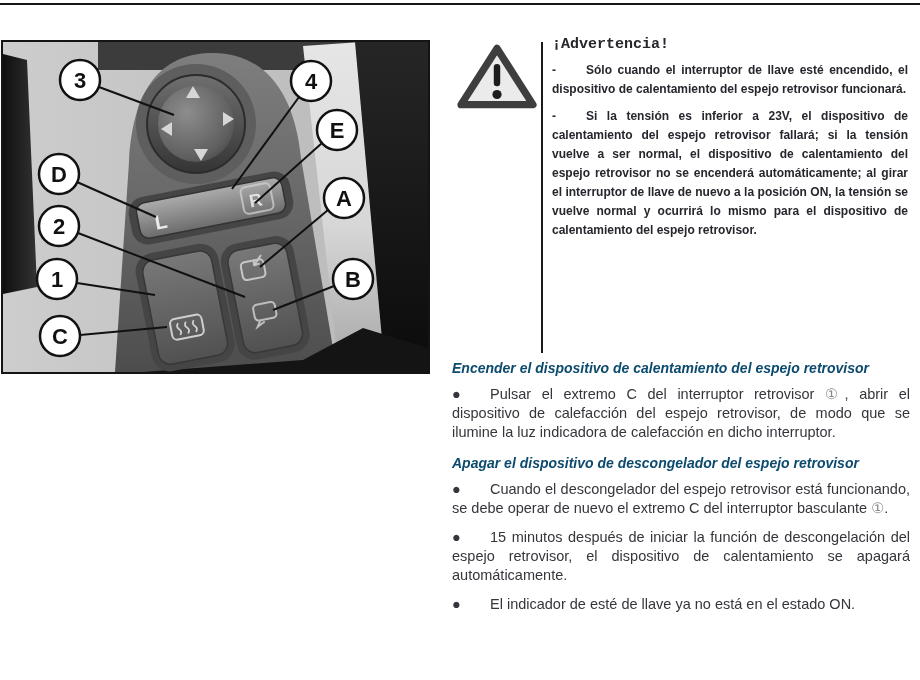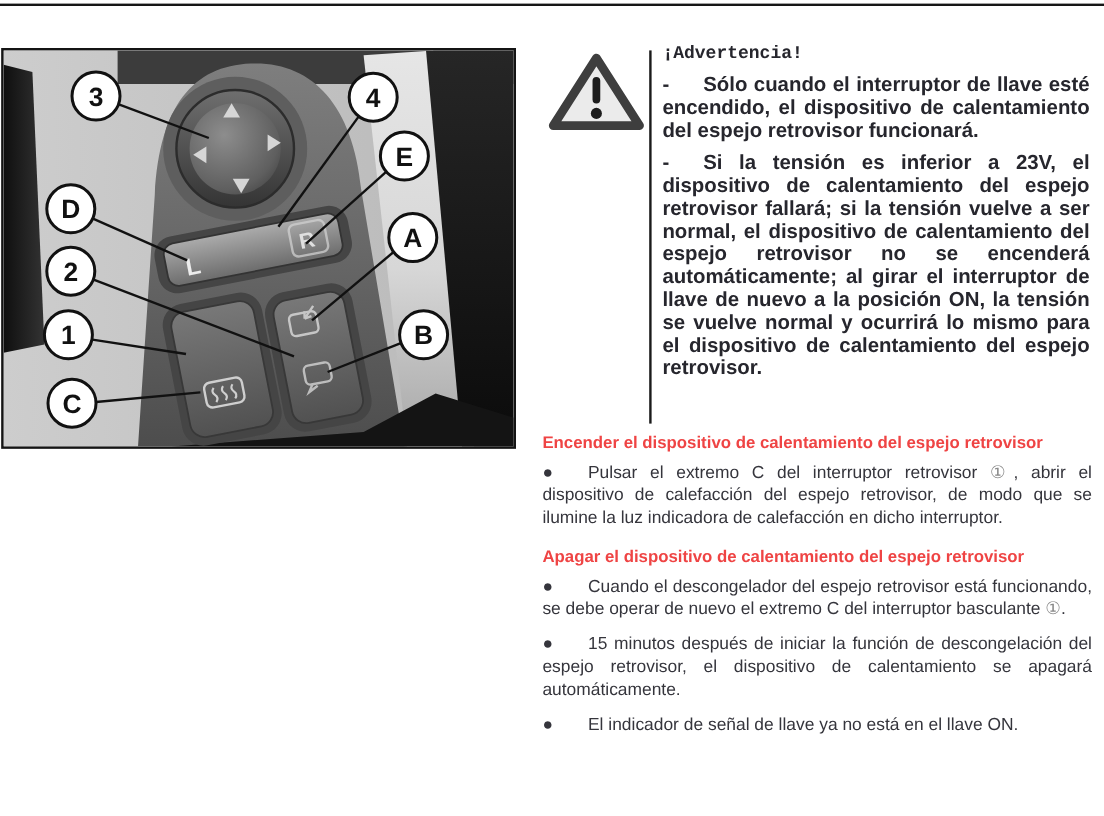--- a/index.html
+++ b/index.html
@@ -9,24 +9,24 @@
   }
   .top-rule{position:absolute;left:0;top:3px;width:920px;height:2px;background:#161616;}
   .figure-frame{
     position:absolute;left:1px;top:40px;width:425px;height:330px;
     border:2px solid #141414;background:#c6c6c6;
   }
   .w-triangle{position:absolute;left:455px;top:42px;width:84px;height:70px;}
   .w-divider{position:absolute;left:541px;top:42px;width:2px;height:311px;background:#1a1a1a;}
   .w-text{position:absolute;left:552px;top:36px;width:356px;color:#26262d;}
   .w-title{font-size:15px;font-weight:bold;margin:0 0 8px 0;font-family:Liberation Mono, monospace;}
-  .w-item{font-size:17px;line-height:19px;font-weight:bold;text-align:justify;margin:0 0 8px 0;}
+  .w-item{font-size:12px;line-height:19px;font-weight:bold;text-align:justify;margin:0 0 8px 0;}
   .dash{display:inline-block;width:34px;}
   .main-text{position:absolute;left:452px;top:360px;width:458px;color:#35353c;}
-  .sec-heading{font-size:14px;font-weight:bold;color:#ef4444;margin:0 0 9px 0;white-space:nowrap;}
+  .sec-heading{font-size:14px;font-weight:bold;color:#0c4a6e;margin:0 0 9px 0;white-space:nowrap;font-style:italic;}
   .sec-heading.later{margin-top:13px;}
   .bullet-p{font-size:14.5px;line-height:19px;text-align:justify;margin:0 0 10px 0;}
   .bullet{display:inline-block;width:38px;}
   .ref{color:#8a8a8a;}
   svg text{font-family:"Liberation Sans",sans-serif;}
 </style>
 </head>
 <body>
 
 <div class="page">
@@ -196,23 +196,23 @@
     <p class="w-item"><span class="dash">-</span><span>Si la tensión es inferior a 23V, el dispositivo de calentamiento del espejo retrovisor fallará; si la tensión vuelve a ser normal, el dispositivo de calentamiento del espejo retrovisor no se encenderá automáticamente; al girar el interruptor de llave de nuevo a la posición ON, la tensión se vuelve normal y ocurrirá lo mismo para el dispositivo de calentamiento del espejo retrovisor.</span></p>
   </div>
 
   <div class="main-text">
 
     <p class="sec-heading">Encender el dispositivo de calentamiento del espejo retrovisor</p>
 
 
     <p class="bullet-p"><span class="bullet">●</span><span>Pulsar el extremo C del interruptor retrovisor </span><span class="ref">①</span><span>, abrir el dispositivo de calefacción del espejo retrovisor, de modo que se ilumine la luz indicadora de calefacción en dicho interruptor.</span></p>
 
-    <p class="sec-heading later">Apagar el dispositivo de calentamiento del espejo retrovisor</p>
+    <p class="sec-heading later">Apagar el dispositivo de descongelador del espejo retrovisor</p>
 
     <p class="bullet-p"><span class="bullet">●</span><span>Cuando el descongelador del espejo retrovisor está funcionando, se debe operar de nuevo el extremo C del interruptor basculante </span><span class="ref">①</span><span>.</span></p>
 
     <p class="bullet-p"><span class="bullet">●</span><span>15 minutos después de iniciar la función de descongelación del espejo retrovisor, el dispositivo de calentamiento se apagará automáticamente.</span></p>
 
-    <p class="bullet-p"><span class="bullet">●</span><span>El indicador de señal de llave ya no está en el llave ON.</span></p>
+    <p class="bullet-p"><span class="bullet">●</span><span>El indicador de esté de llave ya no está en el estado ON.</span></p>
 
   </div>
 
 </div>
 
 </body></html>

